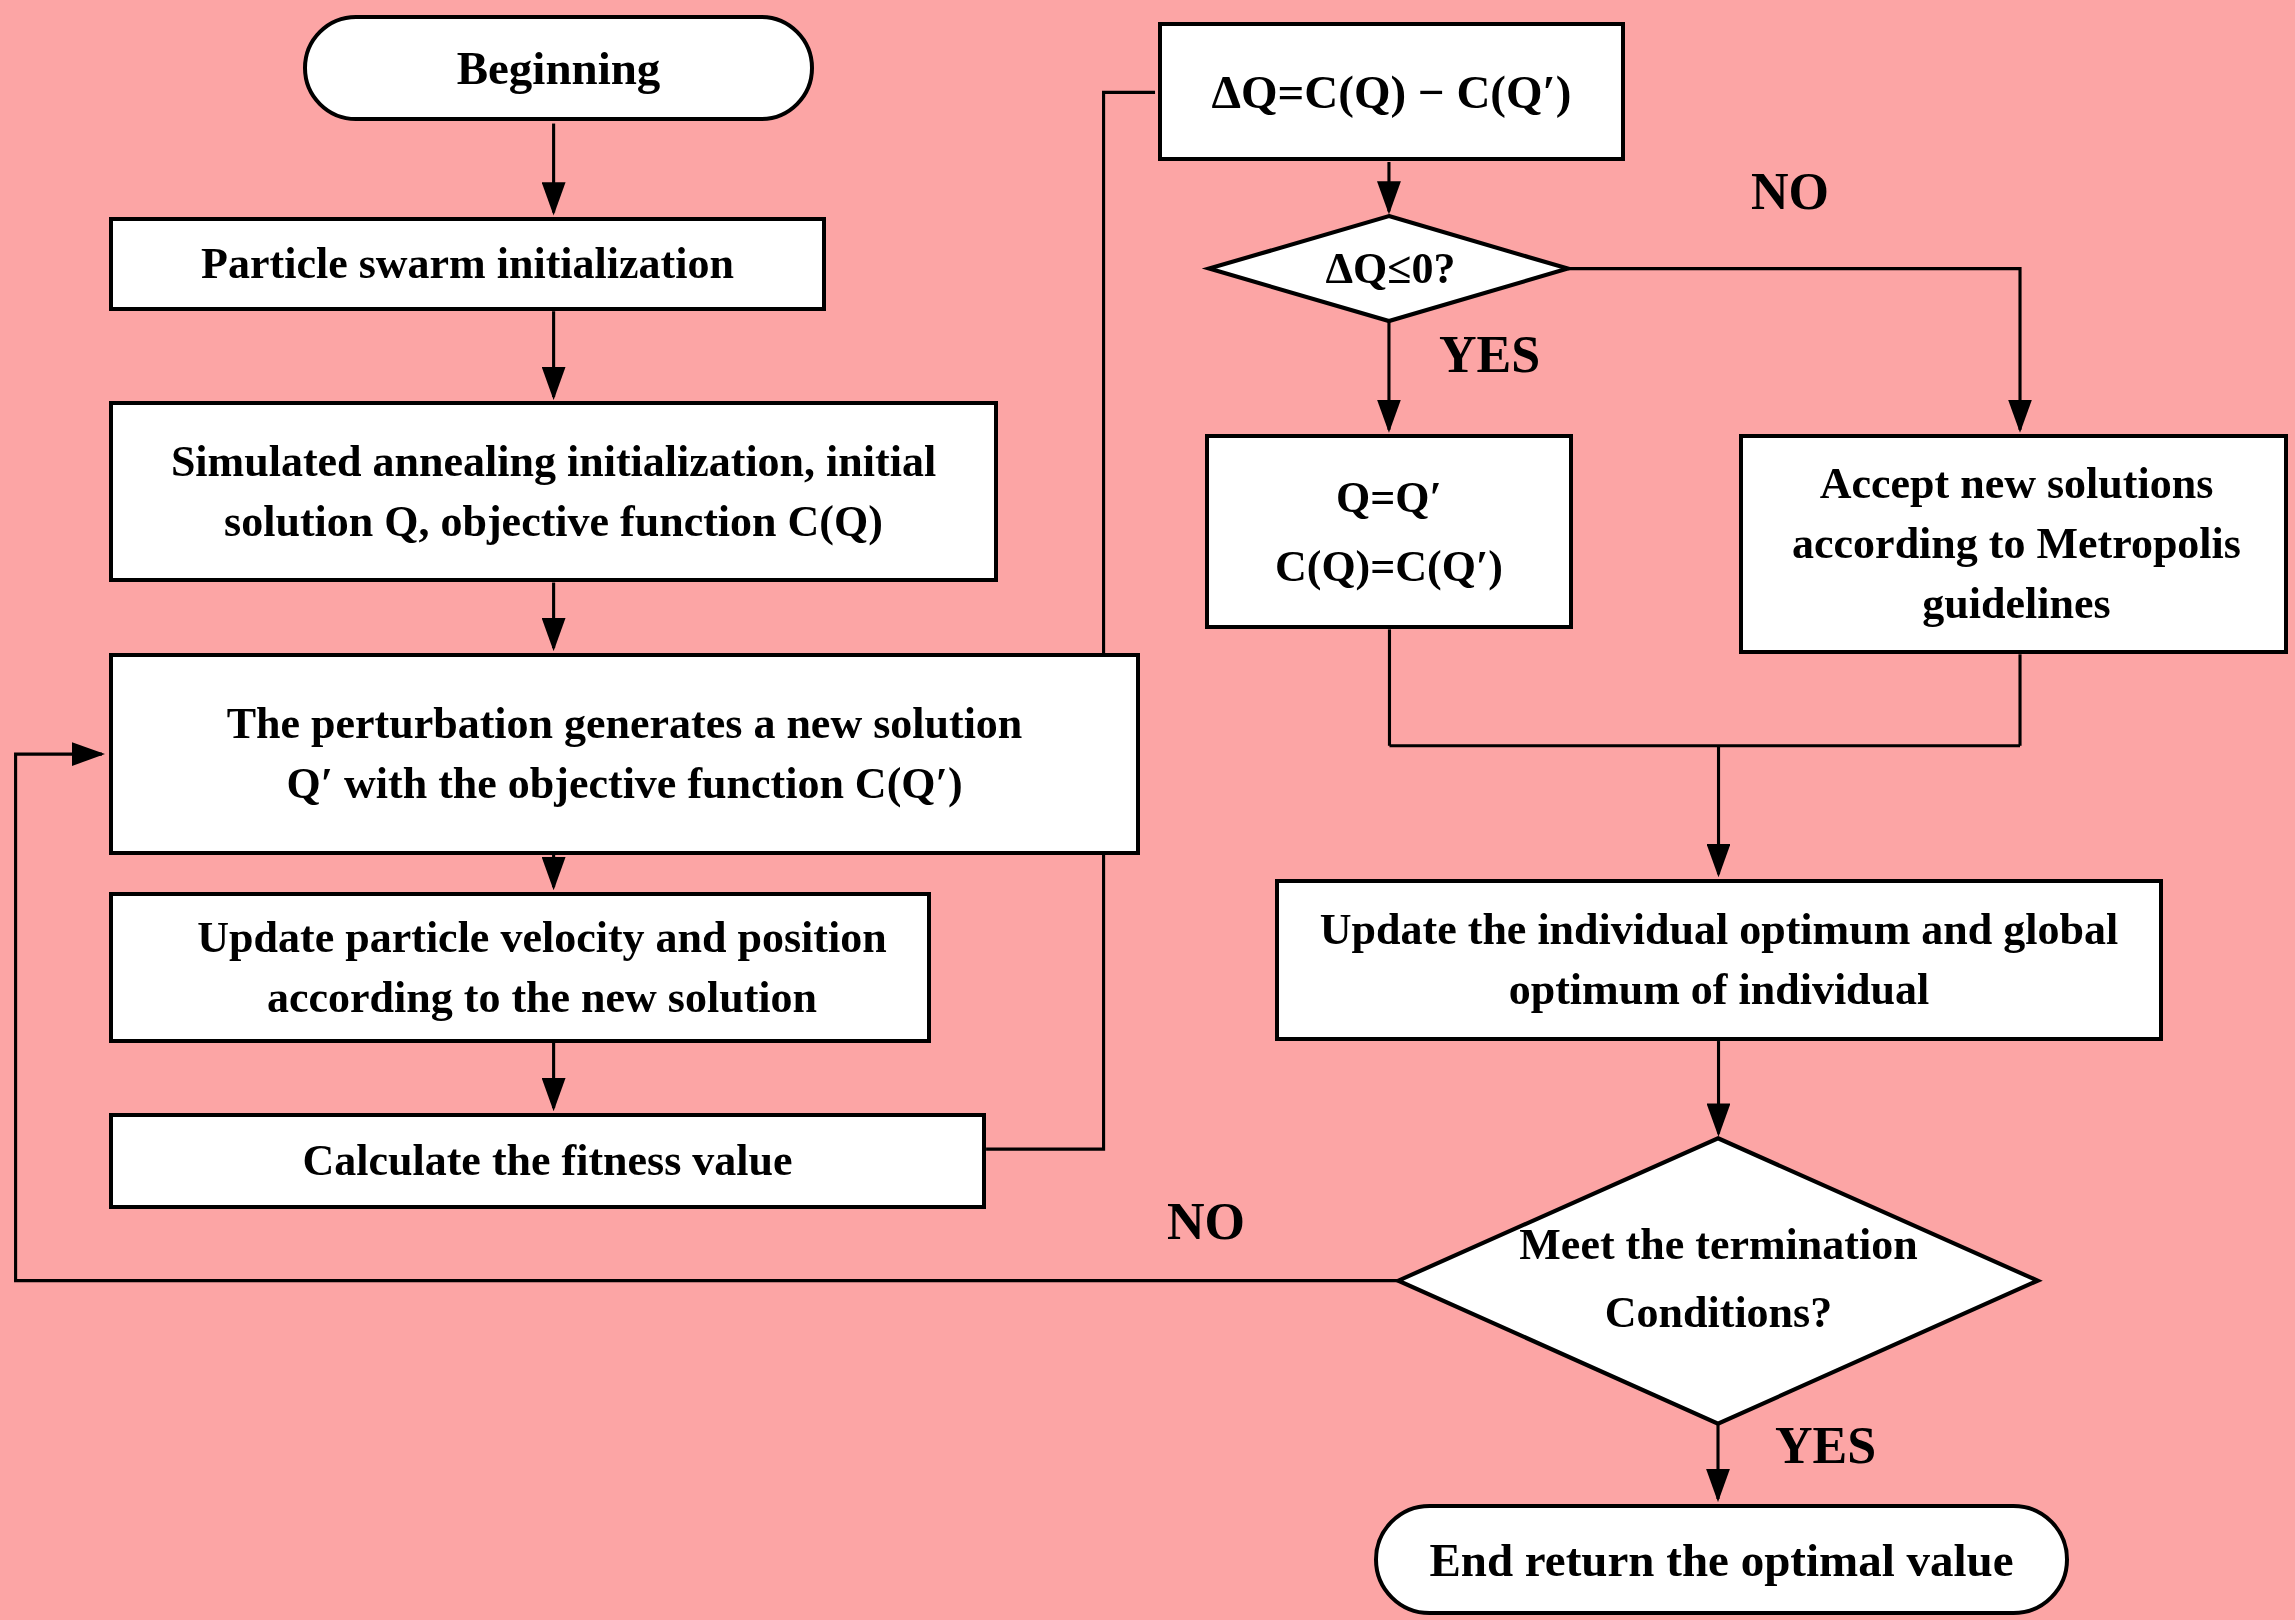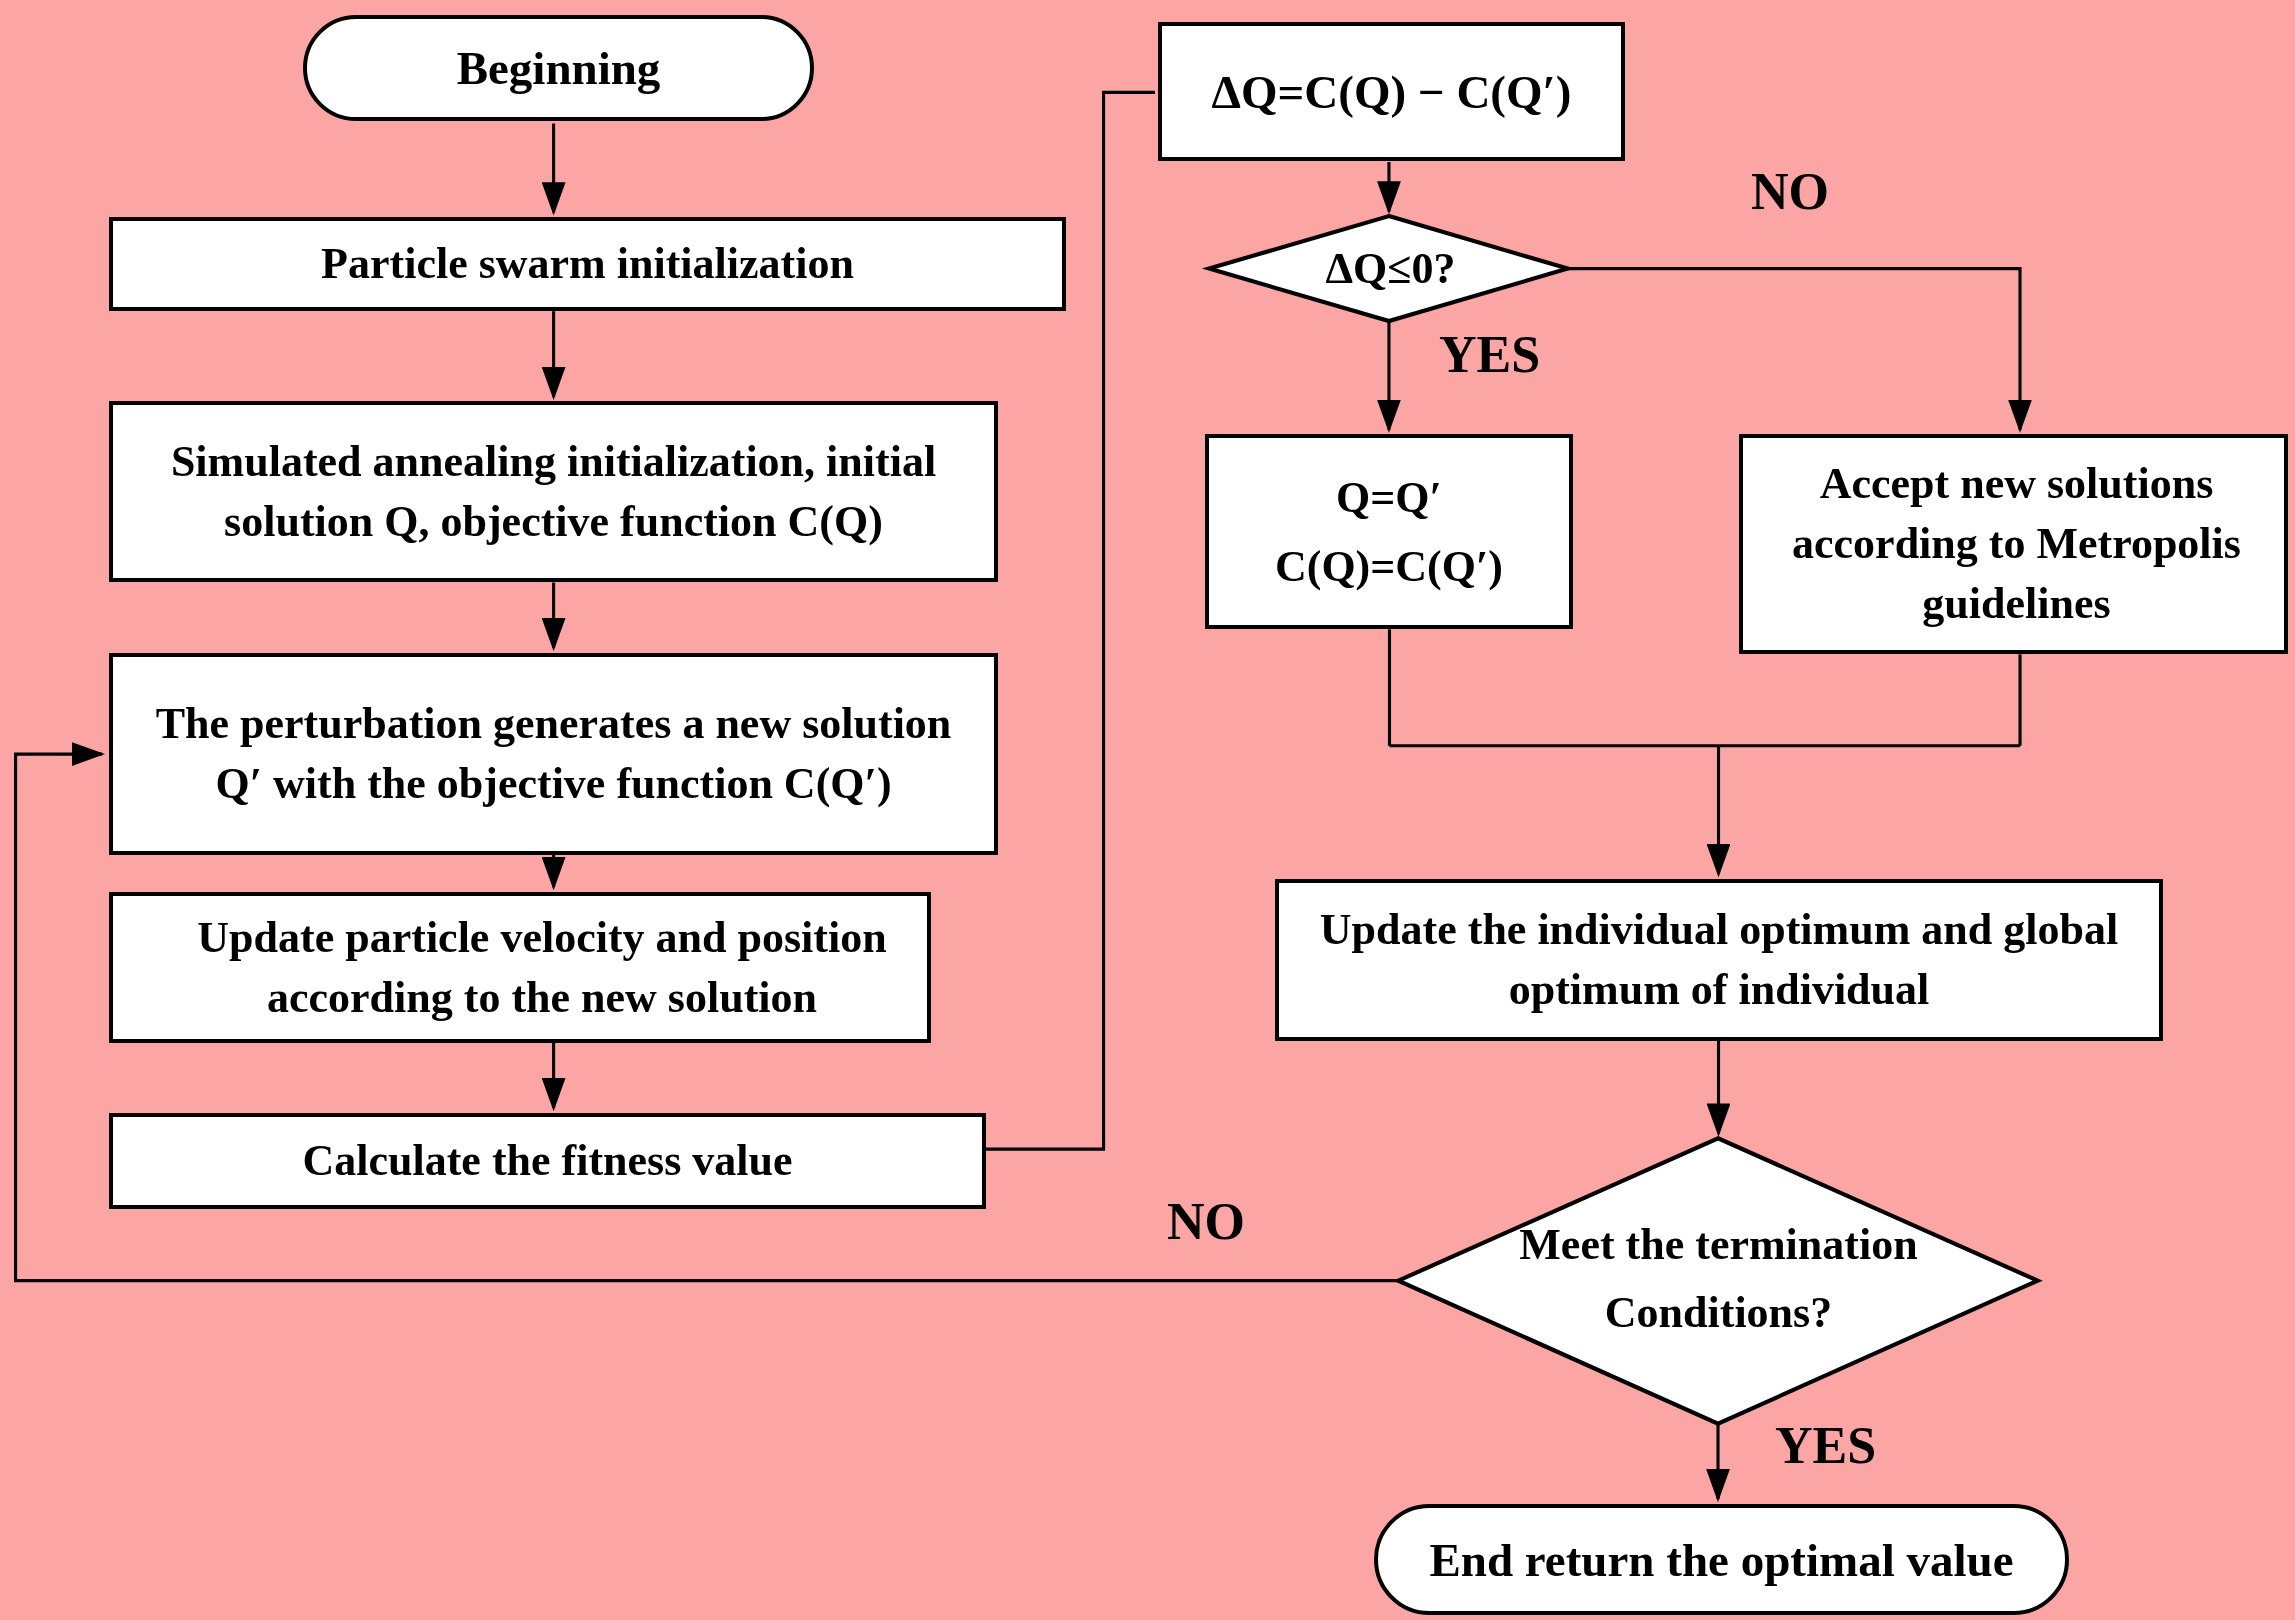--- a/index.html
+++ b/index.html
@@ -81,30 +81,30 @@
     <polyline points="2690,2463 30,2463 30,1450 196,1450" marker-end="url(#ah)"></polyline>
 
     <polygon class="diamond" points="2672,415 3016,516 2672,617 2326,516"></polygon>
     <polygon class="diamond" points="3305,2189 3920,2463 3305,2738 2690,2463"></polygon>
   </svg>
 
   <div class="node stadium fs-big" style="left:303px;top:14.6px;width:511px;height:106px;border-radius:53px;">
     <div class="nowrap">Beginning</div>
   </div>
 
-  <div class="node rect fs-node" style="left:109px;top:217px;width:957px;height:94px;">
+  <div class="node rect fs-node" style="left:109px;top:217px;width:717px;height:94px;">
     <div class="nowrap">Particle swarm initialization</div>
   </div>
 
   <div class="node rect fs-node" style="left:109px;top:401px;width:889px;height:181px;">
     <div class="nowrap">Simulated annealing initialization, initial</div>
     <div class="nowrap">solution Q, objective function C(Q)</div>
   </div>
 
-  <div class="node rect fs-node" style="left:109px;top:653px;width:889px;height:202px;align-items:center;">
+  <div class="node rect fs-node" style="left:109px;top:653px;width:1031px;height:202px;align-items:center;">
     <div class="nowrap">The perturbation generates a new solution</div>
     <div class="nowrap">Q′ with the objective function C(Q′)</div>
   </div>
 
   <div class="node rect fs-node" style="left:109px;top:892px;width:822px;height:151px;padding-left:44px;">
     <div class="nowrap">Update particle velocity and position</div>
     <div class="nowrap">according to the new solution</div>
   </div>
 
   <div class="node rect fs-big" style="left:1158px;top:22.4px;width:467px;height:139px;">

